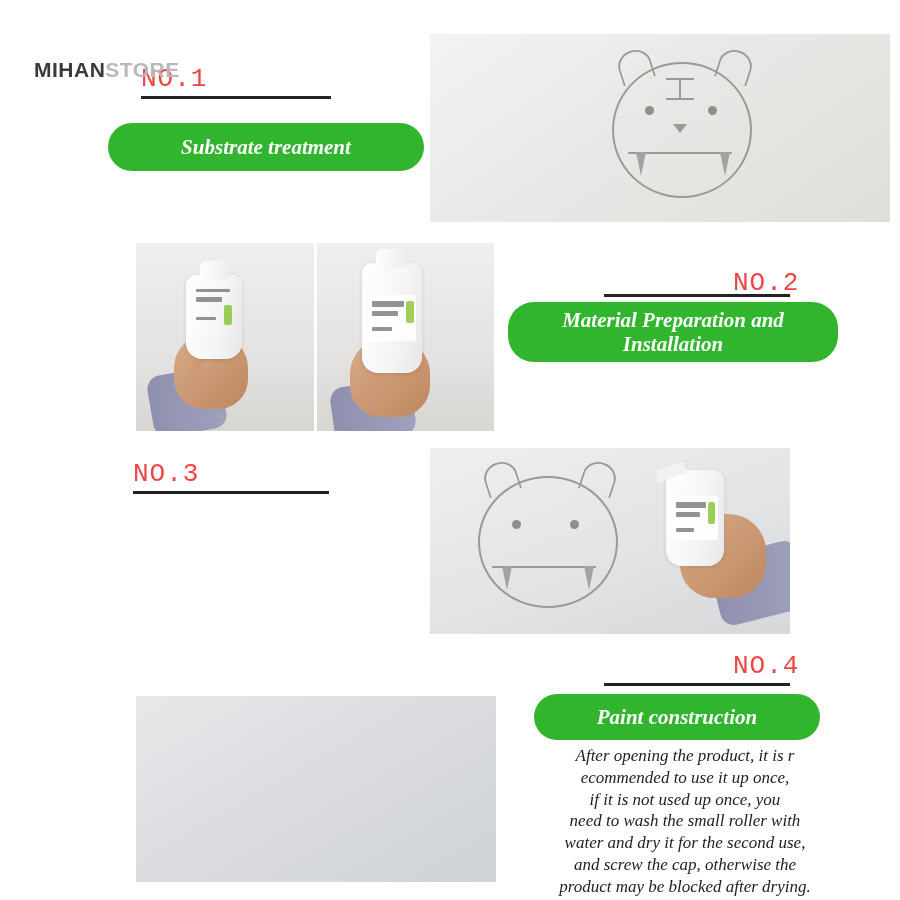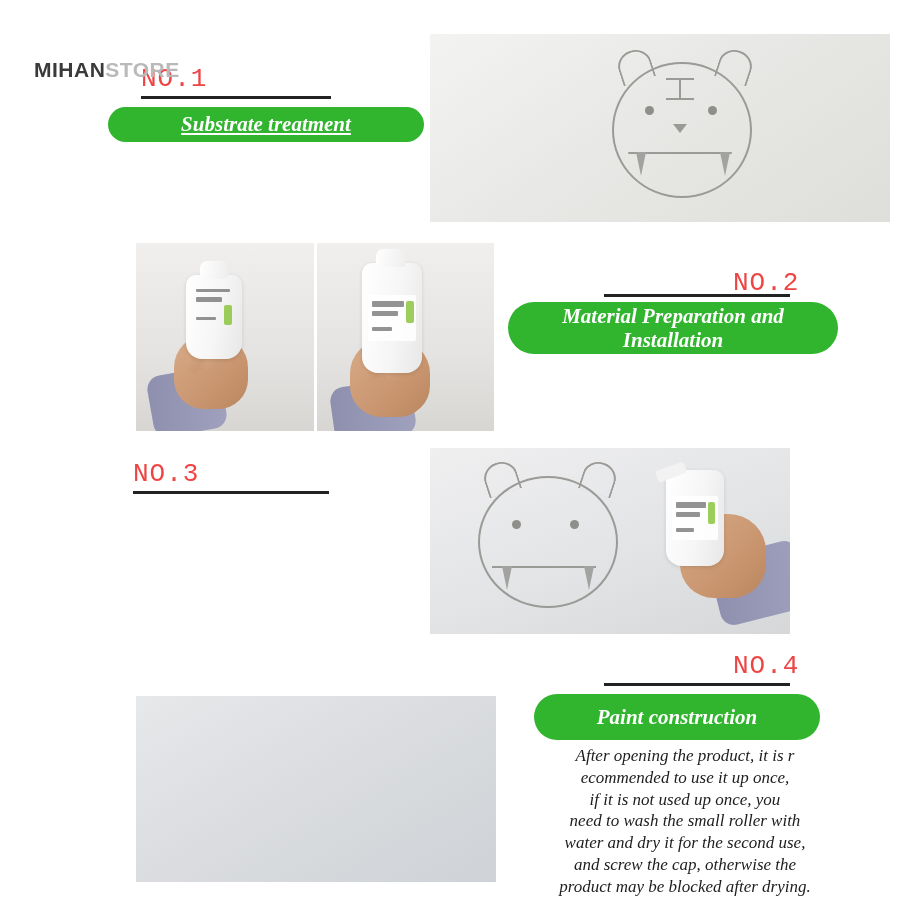--- a/index.html
+++ b/index.html
@@ -201,21 +201,21 @@
 
 <div class="page">
 
   <div class="watermark">
     <span>MIHAN</span><span class="wm-b">STORE</span>
   </div>
 
   <div class="step-no" style="left:141px; top:40px;">NO.1</div>
   <div class="rule" style="left:141px; top:72px; width:190px;"></div>
 
-  <div class="pill" style="left:108px; top:83px; width:316px; height:35px;text-decoration:underline;">
+  <div class="pill" style="left:108px; top:99px; width:316px; height:48px;">
     <span>Substrate treatment</span>
   </div>
 
 
   <div class="photo" style="left:430px; top:10px; width:460px; height:188px;">
     <div class="photo-inner wall-bg">
       <div class="draw-head" style="left:182px; top:28px; width:136px; height:132px;"></div>
       <div class="ear-shape" style="left:188px; top:16px; transform: rotate(-18deg);"></div>
       <div class="ear-shape" style="left:288px; top:16px; transform: rotate(18deg);"></div>
       <div class="draw-line" style="left:236px; top:44px; width:28px; height:2px;"></div>
@@ -256,21 +256,21 @@
       <div class="label-line" style="left:236px; top:58px; width:32px; height:6px;"></div>
       <div class="label-line" style="left:236px; top:68px; width:26px; height:5px;"></div>
       <div class="label-green" style="left:270px; top:58px; width:8px; height:22px;"></div>
       <div class="label-line" style="left:236px; top:84px; width:20px; height:4px;"></div>
     </div>
   </div>
 
   <div class="step-no" style="left:733px; top:244px;">NO.2</div>
   <div class="rule" style="left:604px; top:270px; width:186px;"></div>
 
-  <div class="pill" style="left:508px; top:278px; width:330px; height:52px;">
+  <div class="pill" style="left:508px; top:278px; width:330px; height:60px;">
     <span style="white-space: pre-line;">Material Preparation and
 Installation</span>
   </div>
 
 
   <div class="step-no" style="left:133px; top:435px;">NO.3</div>
   <div class="rule" style="left:133px; top:467px; width:196px;"></div>
 
 
 

